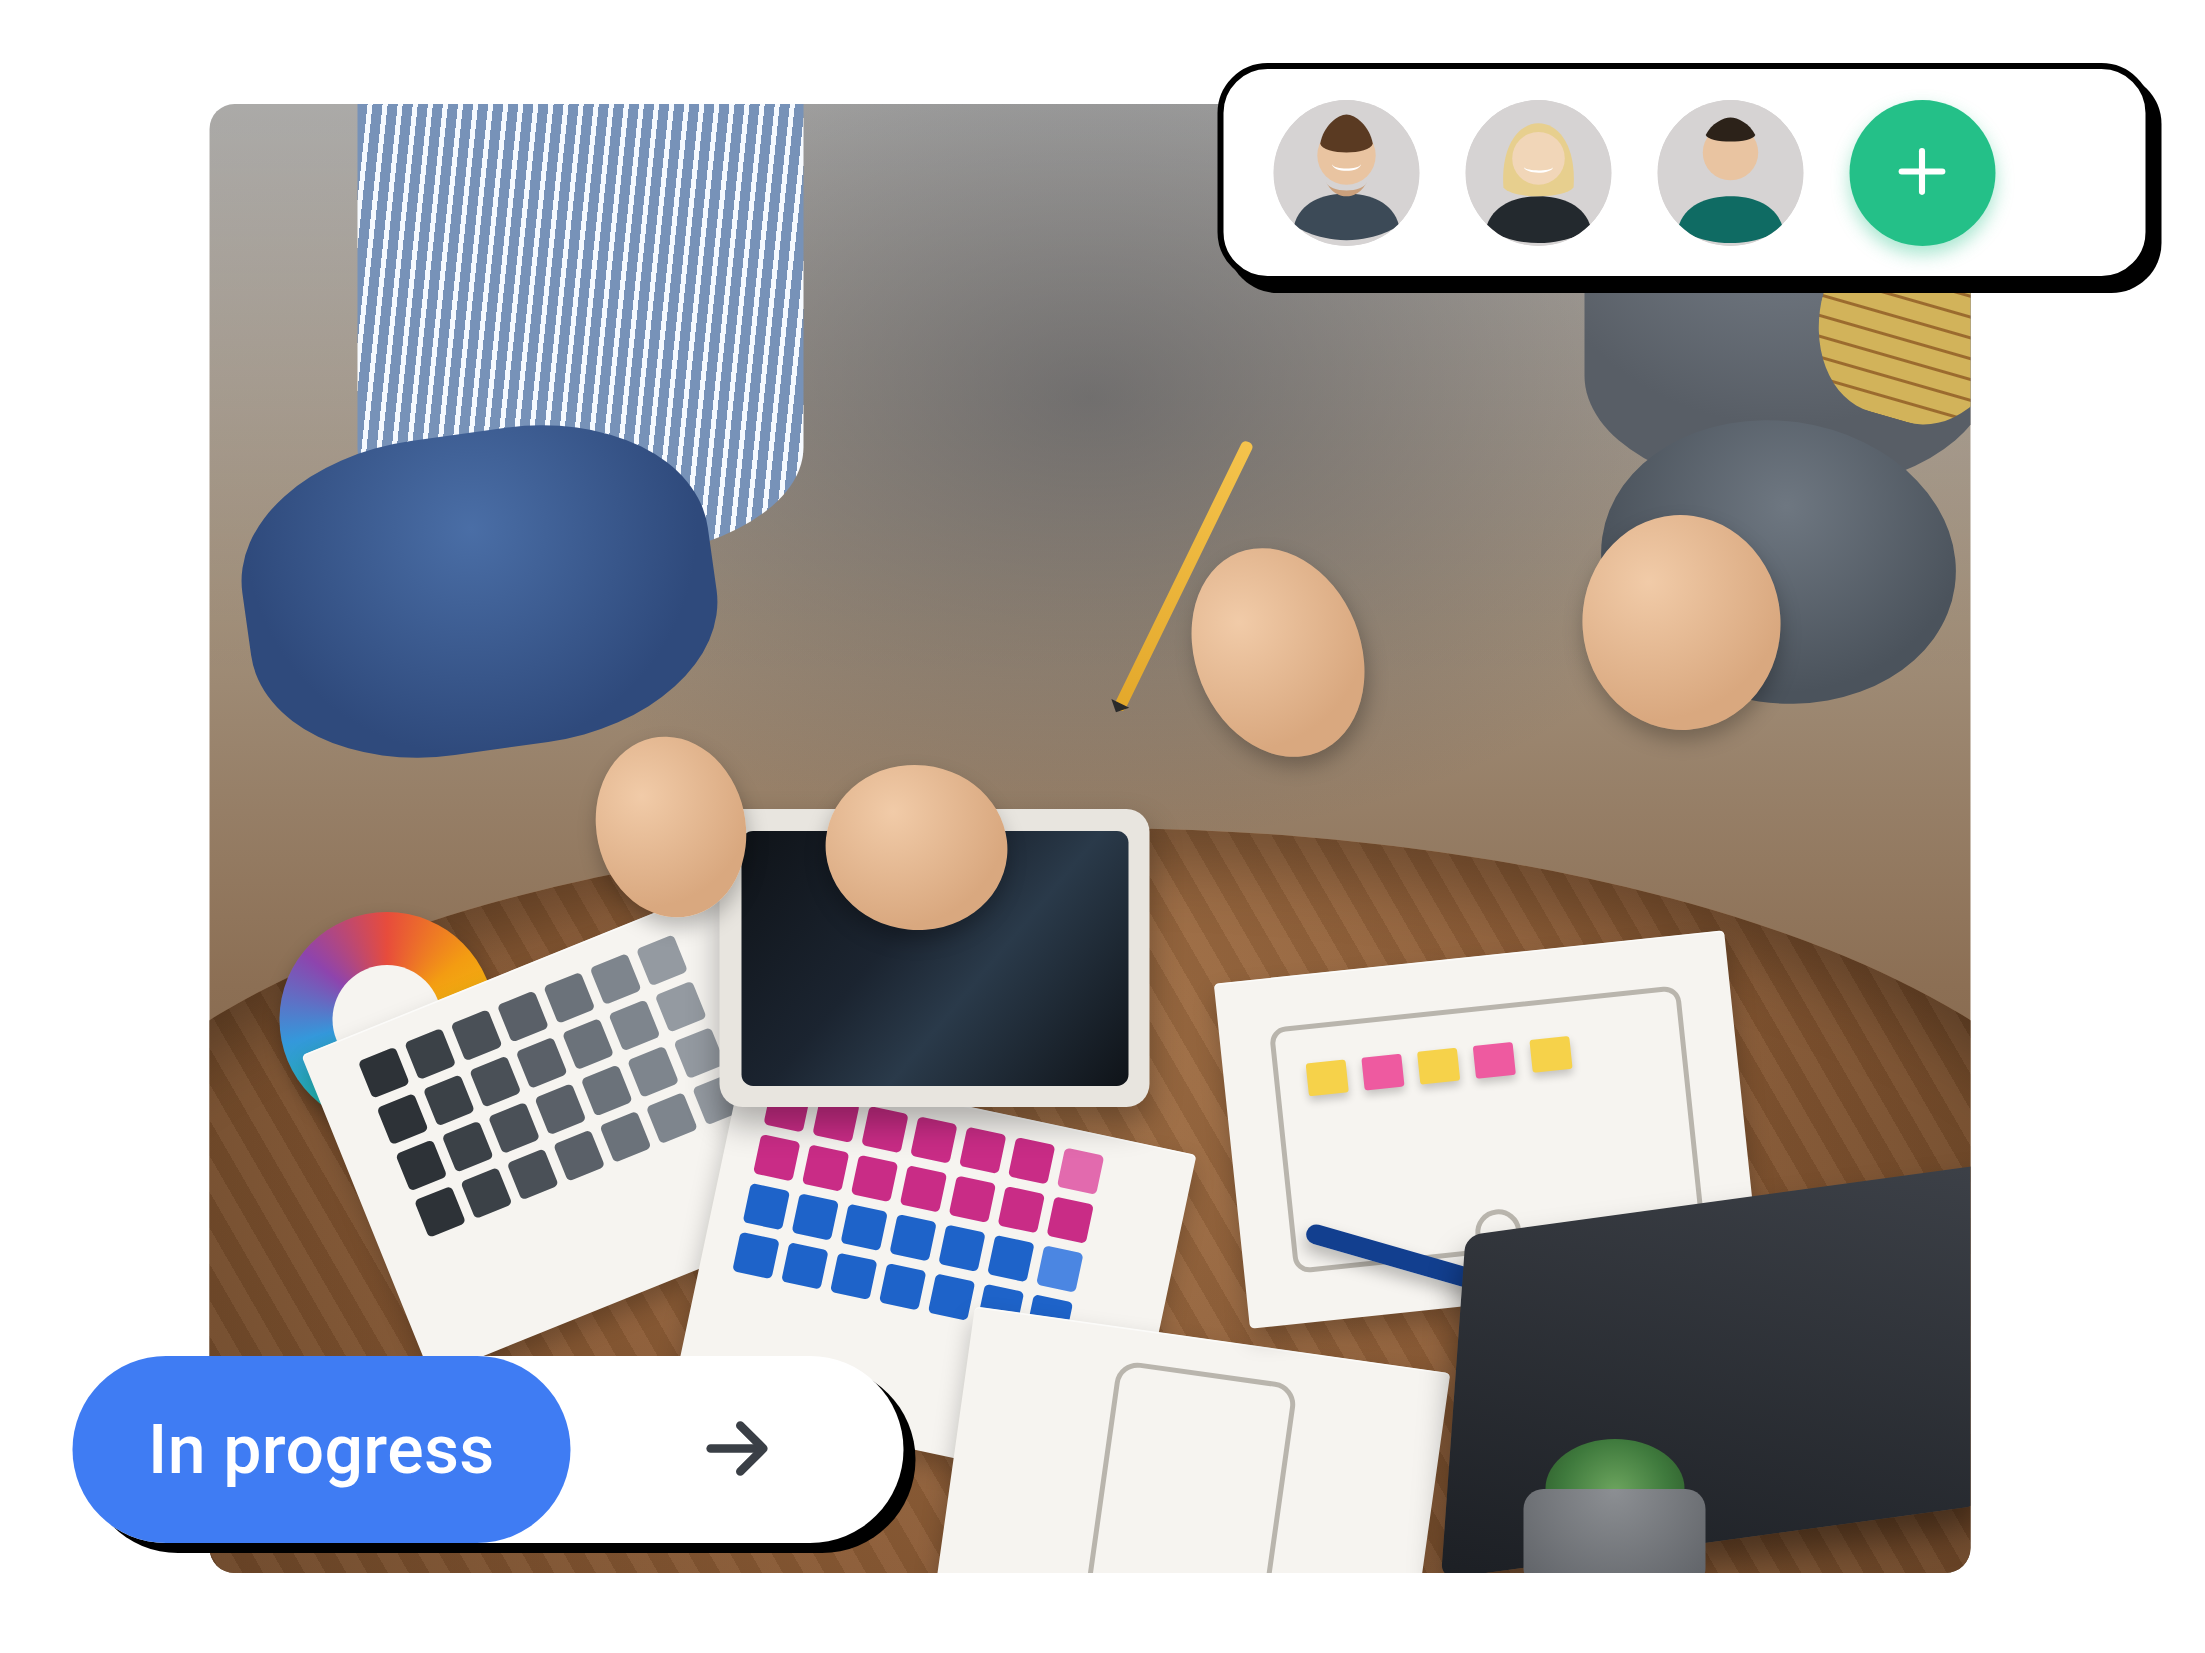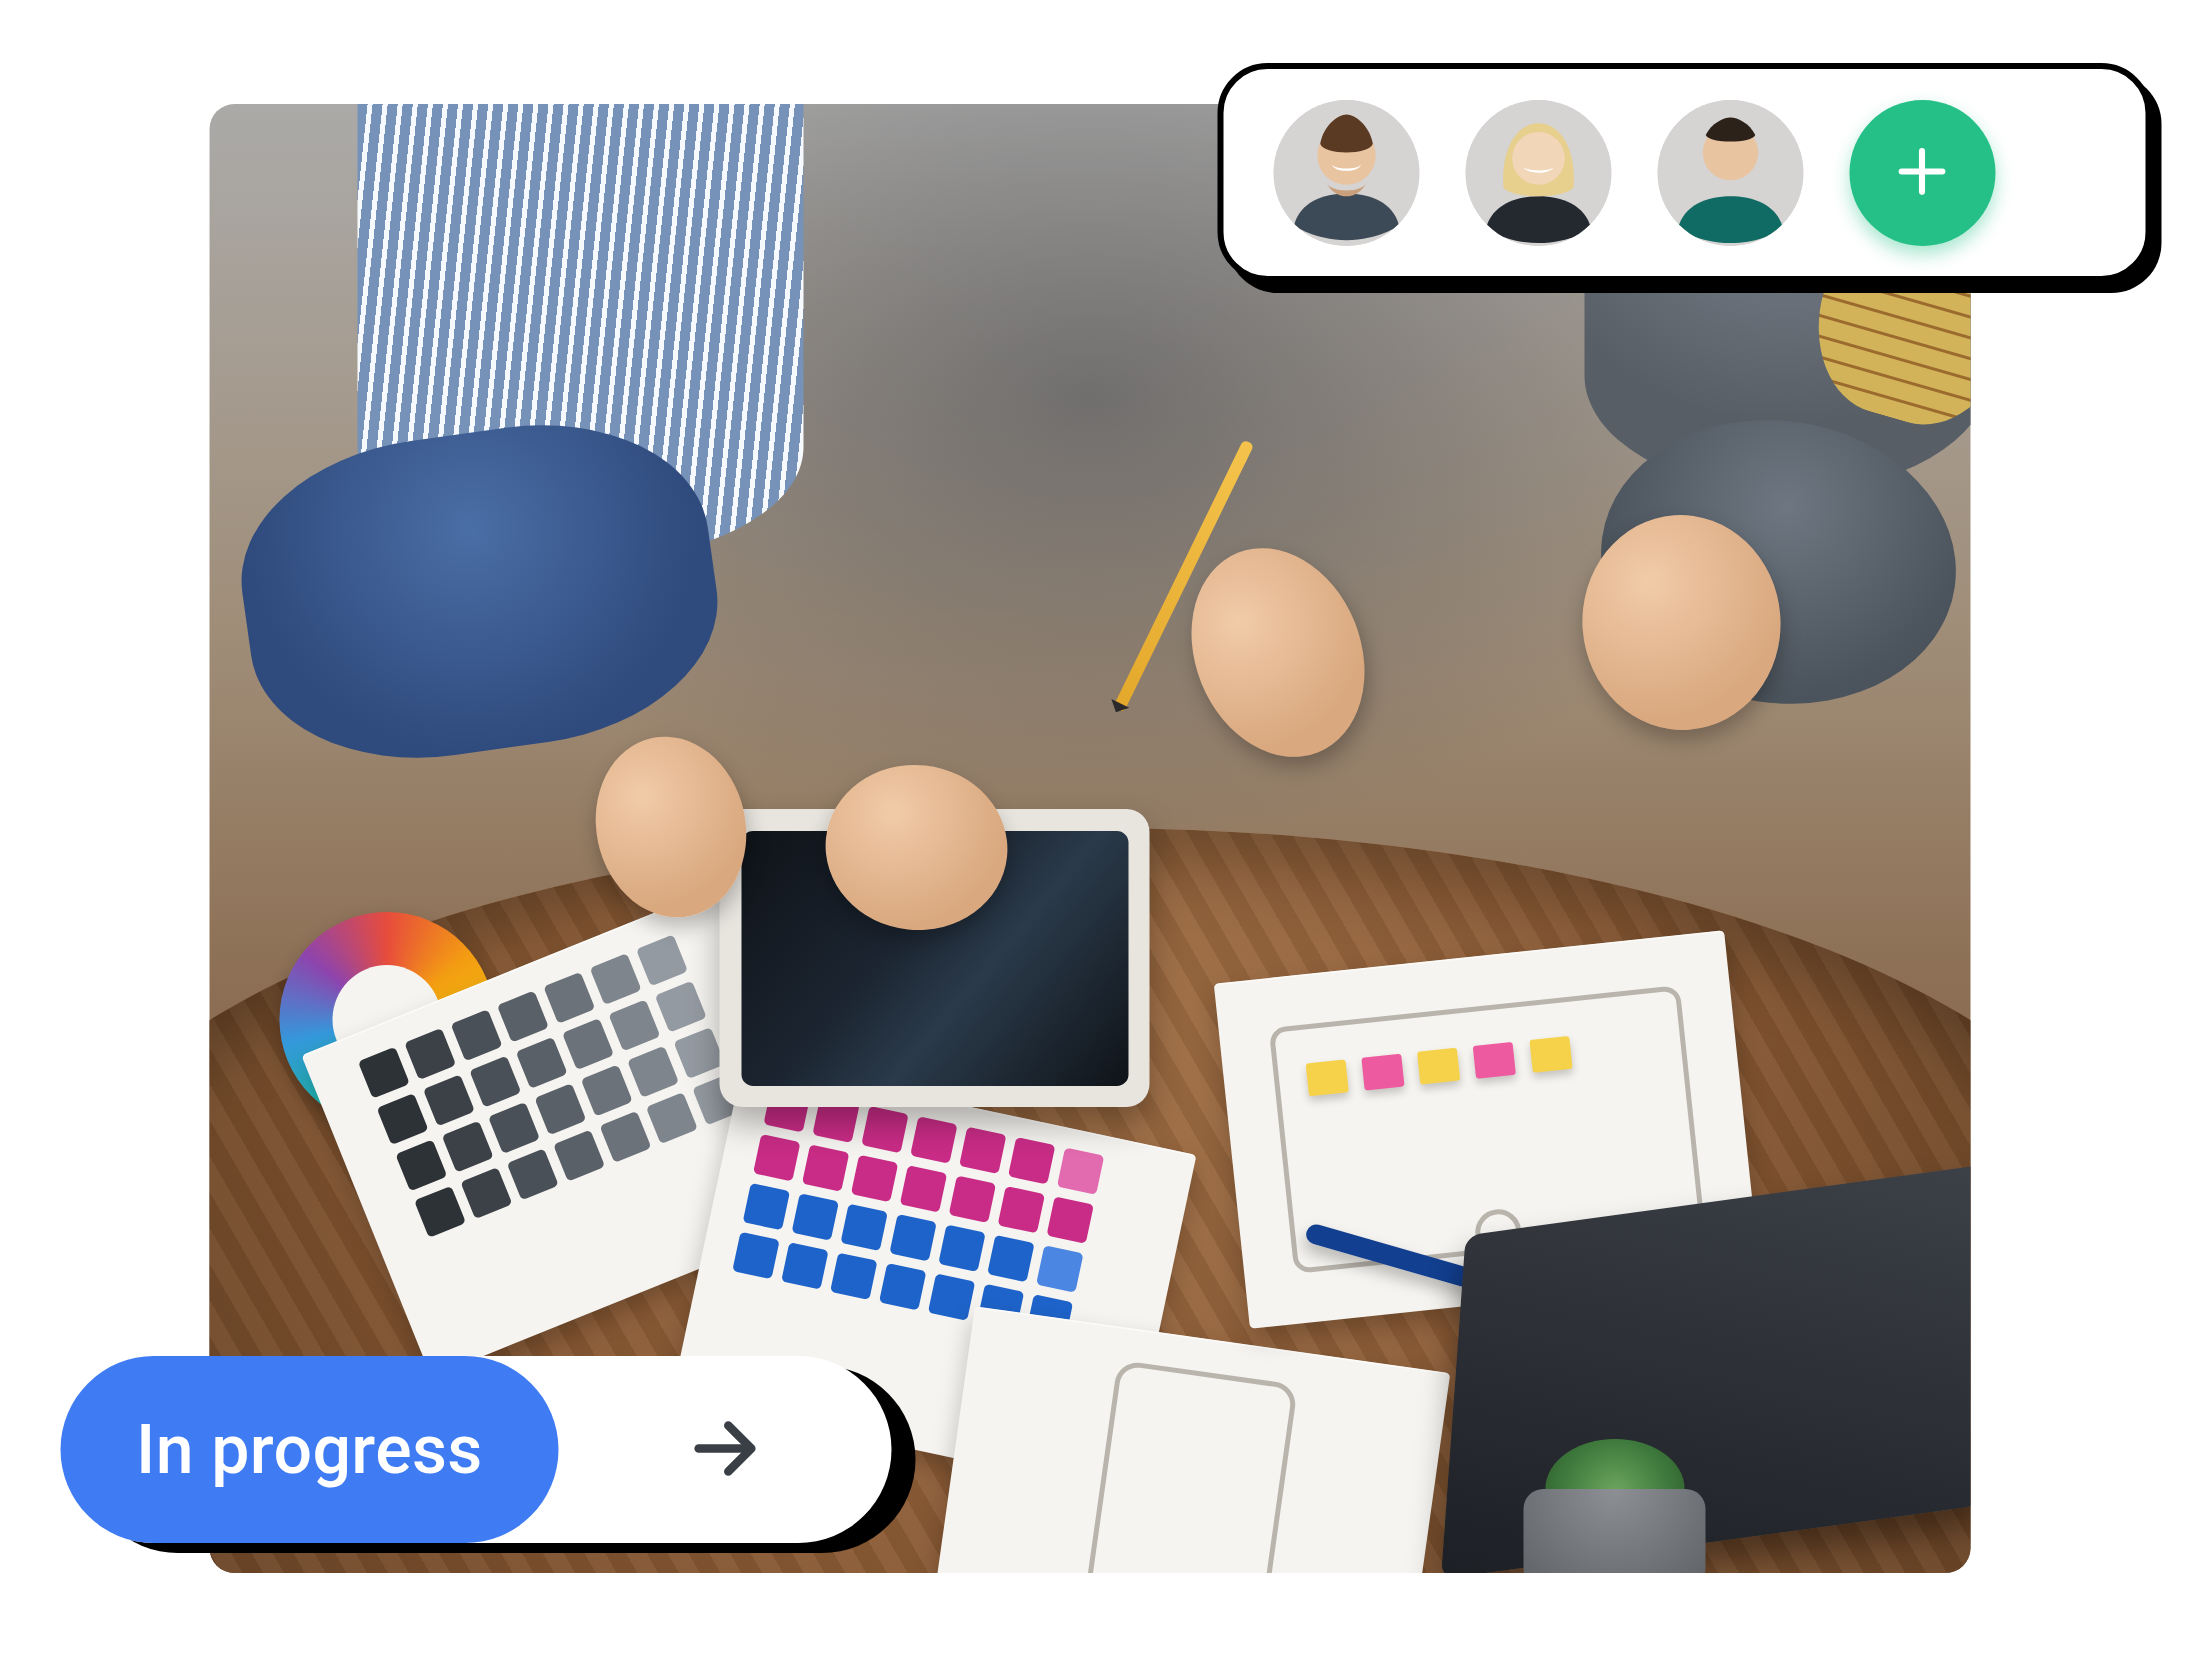--- a/index.html
+++ b/index.html
@@ -178,21 +178,21 @@
       cursor:pointer;
     }
     .add-btn svg{ width:61px; height:61px; }
 
     
     .status-shadow{
       position:absolute; left:40px; bottom:68px; width:831px; height:187px;
       background:#000; border-radius:116px;
     }
     .status{
-      position:absolute; left:16px; bottom:78px; width:831px; height:187px;
+      position:absolute; left:28px; bottom:78px; width:831px; height:187px;
       background:#fff; border-radius:116px;
       display:flex; align-items:center;
     }
     .status .pill{
       height:100%;
       background:#3f7cf3; border-radius:116px;
       color:#fff; font-size:68px; font-weight:500;
       display:flex; align-items:center; justify-content:center;
       padding:0 76px; letter-spacing:0.4px;
     }

